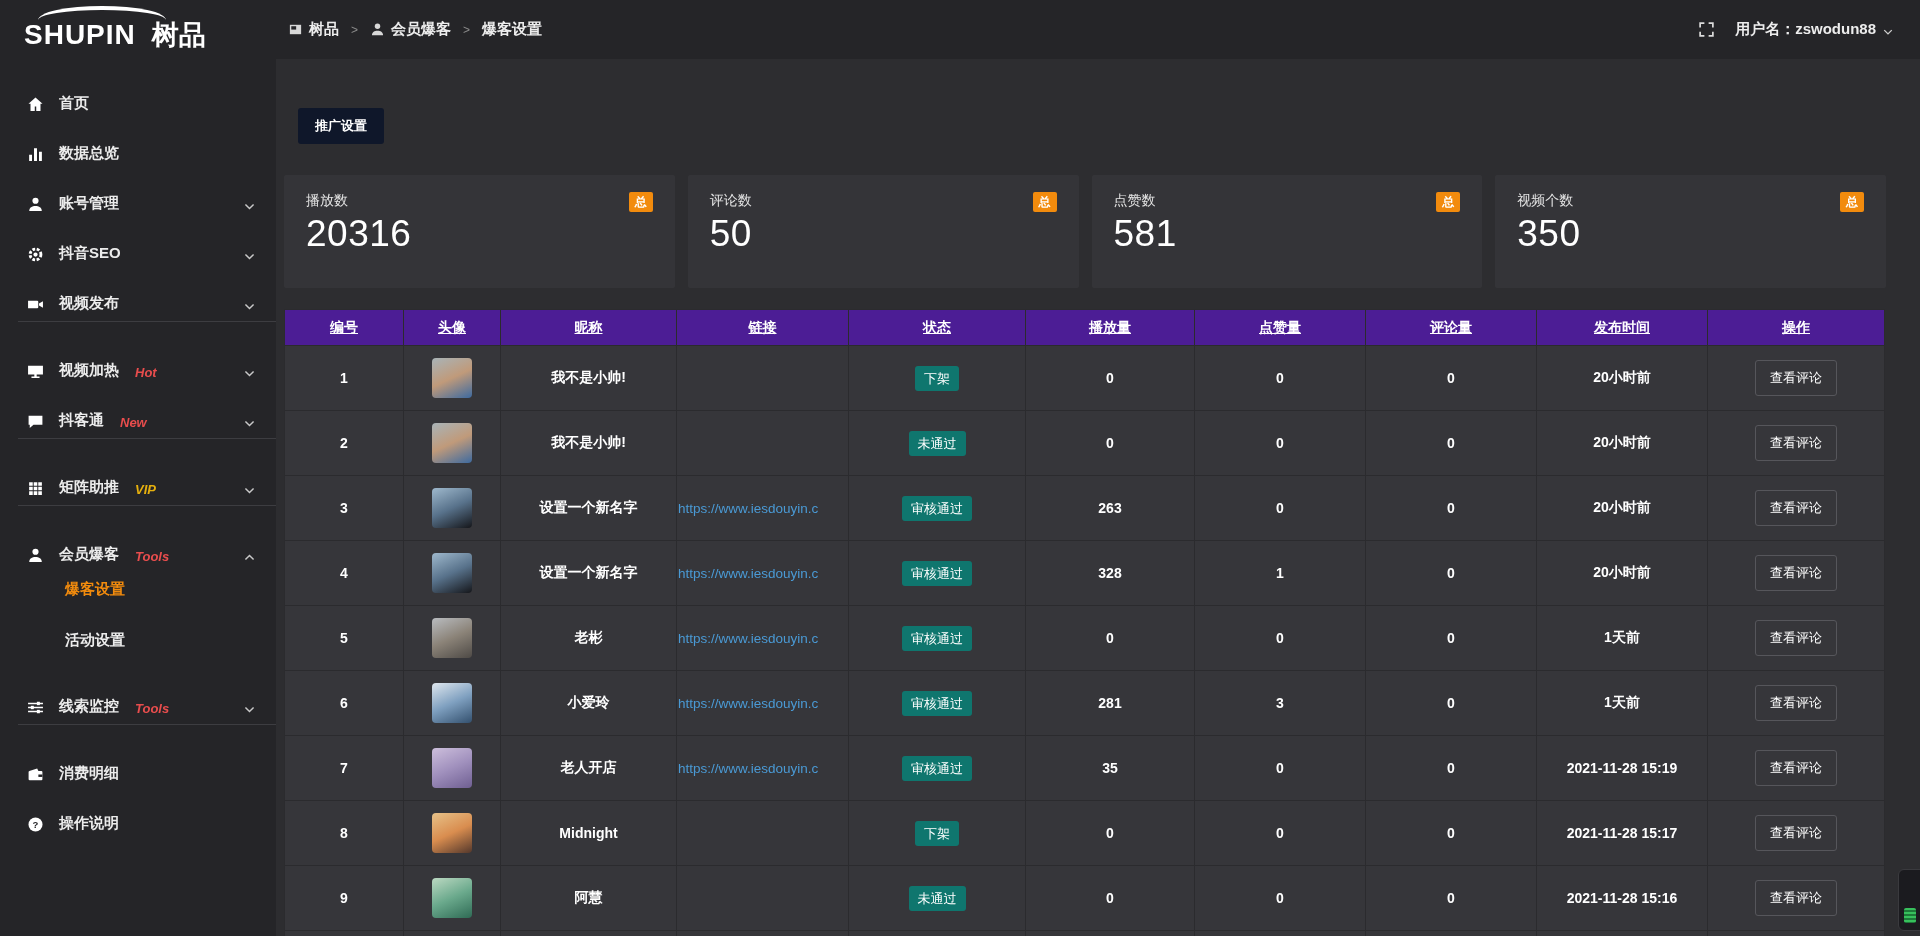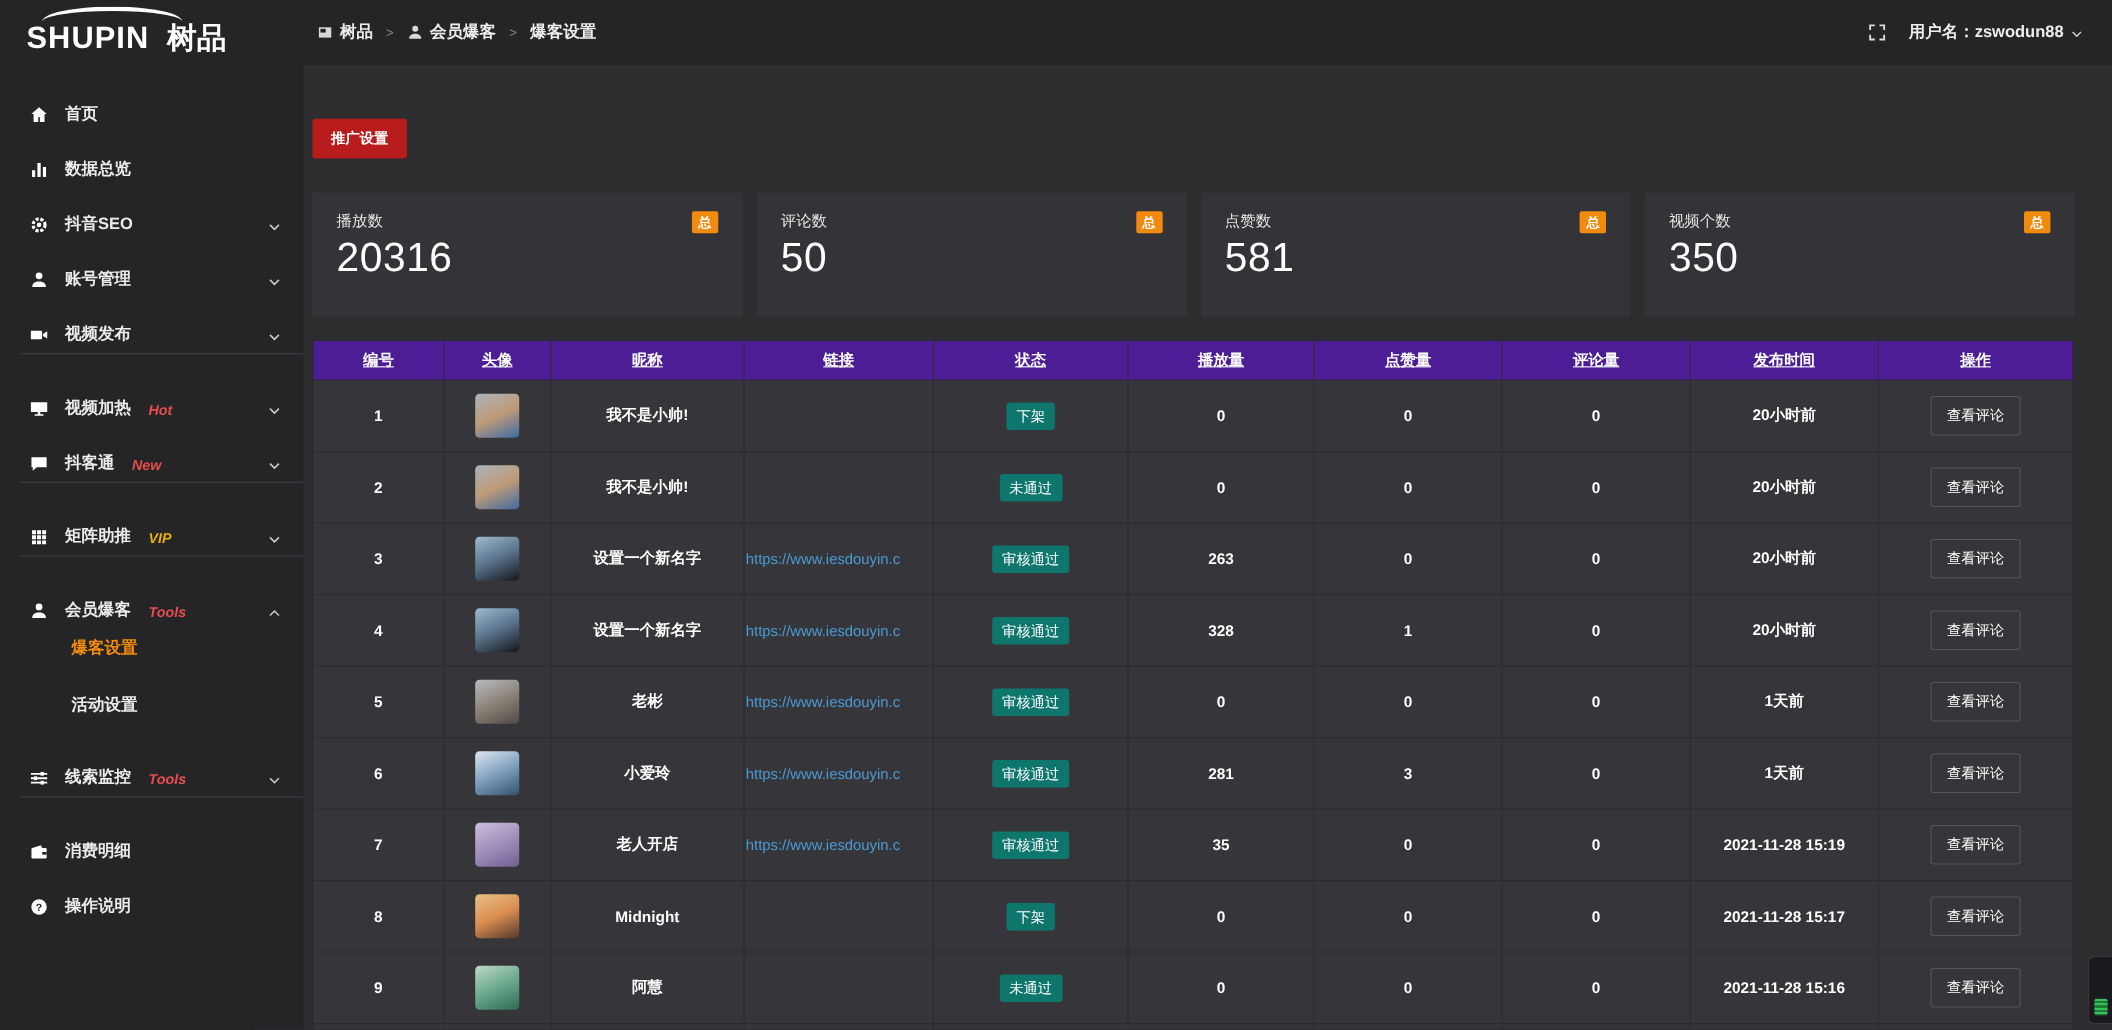--- a/index.html
+++ b/index.html
@@ -33,21 +33,21 @@
   .side-item .ic svg { width:100%; height:100%; }
   .side-tag { font-style:italic; font-weight:bold; font-size:13px; margin-left:16px; }
   .side-chevron { margin-left:auto; width:13px; height:13px; color:#c9c9c9; display:inline-flex; }
   .side-chevron svg { width:100%; height:100%; }
   .side-divider { height:1px; background:#3d3d41; margin:8px 0 8px 18px; }
   .side-sub-item { height:51px; display:flex; align-items:center; padding-left:65px; color:#ececec; font-size:15px; font-weight:bold; cursor:pointer; }
   .side-sub-item.active { color:#f28b0d; }
 
   
   .content { position:absolute; left:276px; top:59px; right:0; bottom:0; padding:49px 34px 0 8px; overflow:hidden; }
-  .promo-btn { display:inline-block; background:#b91c1c; color:#fff; border:none; font-size:13px; font-weight:bold; padding:9px 17px; border-radius:3px; cursor:pointer; font-family:inherit; }
+  .promo-btn { display:inline-block; background:#0f172a; color:#fff; border:none; font-size:13px; font-weight:bold; padding:9px 17px; border-radius:3px; cursor:pointer; font-family:inherit;margin-left:14px; }
 
   .cards { display:flex; gap:13px; margin-top:31px; }
   .card { flex:1; height:113px; background:#343438; padding:17px 22px; border-radius:2px; }
   .card-top { display:flex; justify-content:space-between; align-items:flex-start; }
   .card-label { color:#e4e4e4; font-size:14px;text-align:center; }
   .card-badge { background:#f28b0d; color:#fff; font-size:12px; font-weight:bold; padding:4px 6px; border-radius:2px; line-height:1; }
   .card-value { color:#fff; font-size:37px; margin-top:1px; letter-spacing:0.5px; }
 
   
   .grid-table { margin-top:21px; width:1601px; border-left:1px solid #2b2b2e; border-top:1px solid #2b2b2e; }
@@ -129,39 +129,39 @@
           <span class="ic">
             <svg viewBox="0 0 16 16">
               <path d="M2 14V8.2h2.7V14zM6.6 14V2h2.8v12zM11.3 14V5.4H14V14z" fill="currentColor"></path>
             </svg>
           </span>
           <span>数据总览</span>
         </div>
         <div class="side-item">
           <span class="ic">
             <svg viewBox="0 0 16 16">
+              <circle cx="8" cy="4.5" r="2.9" fill="currentColor"></circle>
+              <path d="M2.1 14c0-3.3 2.7-4.7 5.9-4.7s5.9 1.4 5.9 4.7z" fill="currentColor"></path>
+            </svg>
+          </span>
+          <span>账号管理</span>
+          <span class="side-chevron">
+            <svg viewBox="0 0 16 16">
+              <path d="M3 5.5l5 5 5-5" fill="none" stroke="currentColor" stroke-width="1.8"></path>
+            </svg>
+          </span>
+        </div>
+        <div class="side-item">
+          <span class="ic">
+            <svg viewBox="0 0 16 16">
               <circle cx="8" cy="8" r="5.1" fill="none" stroke="currentColor" stroke-width="2.7" stroke-dasharray="2.6 1.5"></circle>
               <circle cx="8" cy="8" r="2" fill="currentColor"></circle>
             </svg>
           </span>
           <span>抖音SEO</span>
-          <span class="side-chevron">
-            <svg viewBox="0 0 16 16">
-              <path d="M3 5.5l5 5 5-5" fill="none" stroke="currentColor" stroke-width="1.8"></path>
-            </svg>
-          </span>
-        </div>
-        <div class="side-item">
-          <span class="ic">
-            <svg viewBox="0 0 16 16">
-              <circle cx="8" cy="4.5" r="2.9" fill="currentColor"></circle>
-              <path d="M2.1 14c0-3.3 2.7-4.7 5.9-4.7s5.9 1.4 5.9 4.7z" fill="currentColor"></path>
-            </svg>
-          </span>
-          <span>账号管理</span>
           <span class="side-chevron">
             <svg viewBox="0 0 16 16">
               <path d="M3 5.5l5 5 5-5" fill="none" stroke="currentColor" stroke-width="1.8"></path>
             </svg>
           </span>
         </div>
         <div class="side-item">
           <span class="ic">
             <svg viewBox="0 0 16 16">
               <path d="M1 4.4h8.6a1 1 0 011 1v5.2a1 1 0 01-1 1H1zM11.3 7.1L15 4.9v6.2l-3.7-2.2z" fill="currentColor"></path>

